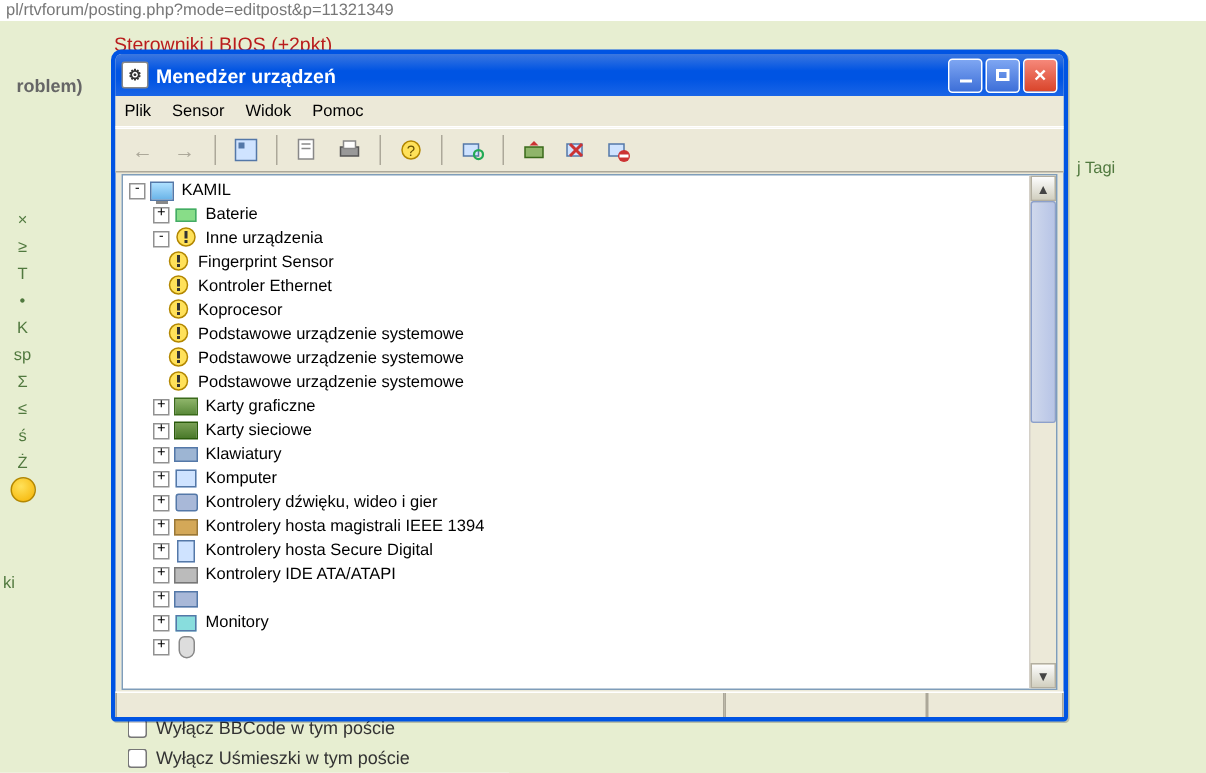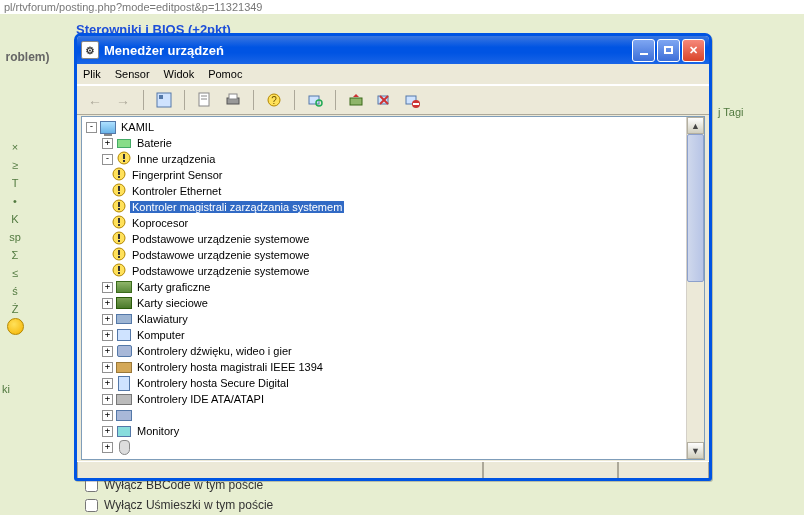--- a/index.html
+++ b/index.html
@@ -1,19 +1,19 @@
 <!DOCTYPE html>
 <html><head>
 <meta charset="utf-8">
 <style>
 body{margin:0;font-family:Tahoma,Arial,sans-serif;font-size:11px;background:#e7eed1;overflow:hidden;width:804px;height:515px;position:relative}
 .url-bar{position:absolute;top:0;left:0;right:0;height:32px;background:#fff;color:#777;padding:0 4px;font-size:11px;line-height:14px;overflow:hidden;white-space:nowrap}
 .page-bg{position:absolute;top:14px;left:0;right:0;bottom:0;background:#e7eed1}
-.breadcrumb{position:absolute;top:22px;left:76px;font-weight:bold;color:#1d4ed8;font-size:13px}
-.side-label{position:absolute;top:50px;left:0;width:55px;text-align:center;font-weight:bold;color:#666;font-size:12px}
+.breadcrumb{position:absolute;top:22px;left:76px;font-weight:normal;color:#b91c1c;font-size:13px}
+.side-label{position:absolute;top:50px;left:0;width:55px;text-align:right;font-weight:bold;color:#666;font-size:12px}
 .side-symbols{position:absolute;top:138px;left:6px;width:18px;color:#51793f;font-size:11px;line-height:18px;text-align:center}
 .side-symbols div{height:18px}
 .side-tag{position:absolute;top:106px;left:718px;color:#51793f;font-size:11px}
 .smiley{display:inline-block;width:15px;height:15px;border-radius:50%;background:radial-gradient(circle at 40% 35%,#ffe15a,#f5b200);border:1px solid #b38700;position:relative}
 .ki{position:absolute;top:383px;left:2px;color:#51793f;font-size:11px}
 .checkbox-row{position:absolute;left:85px;font-size:12px;color:#333;display:flex;align-items:center;gap:6px}
 .checkbox-row input{margin:0}
 .cb1{top:478px}.cb2{top:498px}
 
 
@@ -232,31 +232,20 @@
           <span class="noexp"></span>
           <span class="ic">
             <span class="i-warn"><svg viewBox="0 0 16 16">
                 <circle cx="8" cy="8" r="6" fill="#ffe15a" stroke="#b38700"></circle>
                 <rect x="7" y="4" width="2" height="5" fill="#333"></rect>
                 <rect x="7" y="10" width="2" height="2" fill="#333"></rect>
               </svg></span>
           </span>
           <span class="lbl">Kontroler Ethernet</span>
         </div>
-        <div class="row pad2 sel">
-          <span class="noexp"></span>
-          <span class="ic">
-            <span class="i-warn"><svg viewBox="0 0 16 16">
-                <circle cx="8" cy="8" r="6" fill="#ffe15a" stroke="#b38700"></circle>
-                <rect x="7" y="4" width="2" height="5" fill="#333"></rect>
-                <rect x="7" y="10" width="2" height="2" fill="#333"></rect>
-              </svg></span>
-          </span>
-          <span class="lbl">Kontroler magistrali zarządzania systemem</span>
-        </div>
         <div class="row pad2">
           <span class="noexp"></span>
           <span class="ic">
             <span class="i-warn"><svg viewBox="0 0 16 16">
                 <circle cx="8" cy="8" r="6" fill="#ffe15a" stroke="#b38700"></circle>
                 <rect x="7" y="4" width="2" height="5" fill="#333"></rect>
                 <rect x="7" y="10" width="2" height="2" fill="#333"></rect>
               </svg></span>
           </span>
           <span class="lbl">Koprocesor</span>

